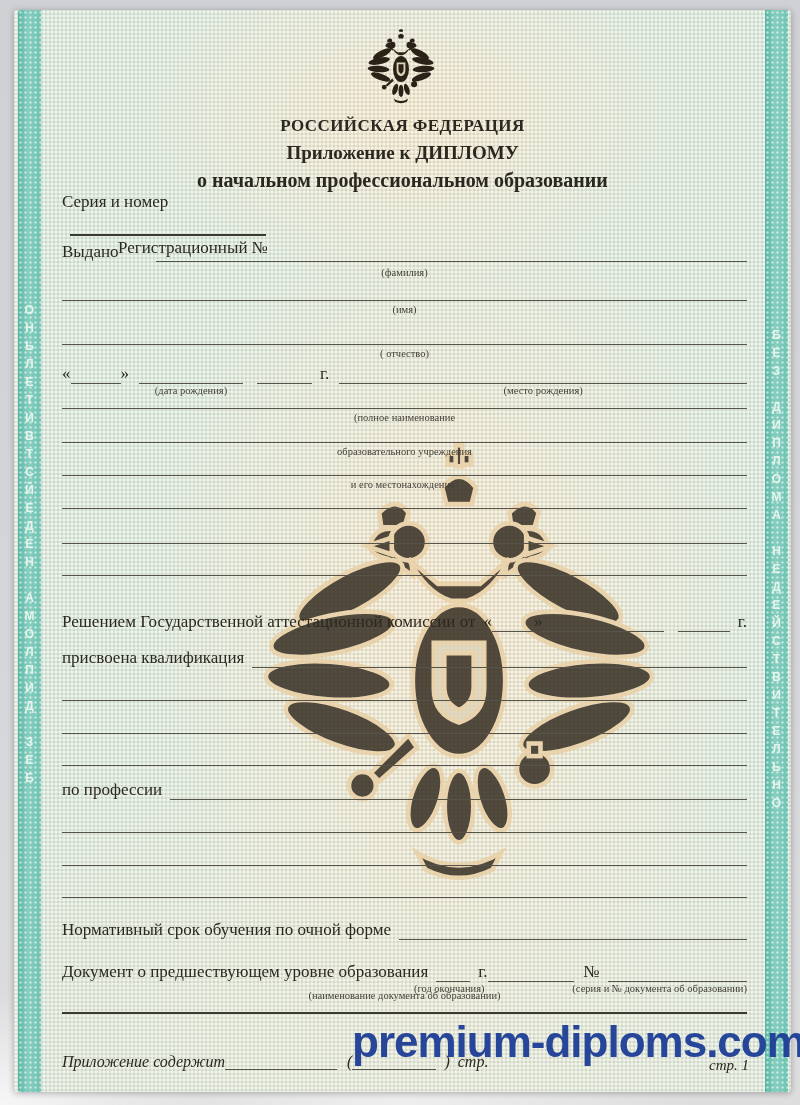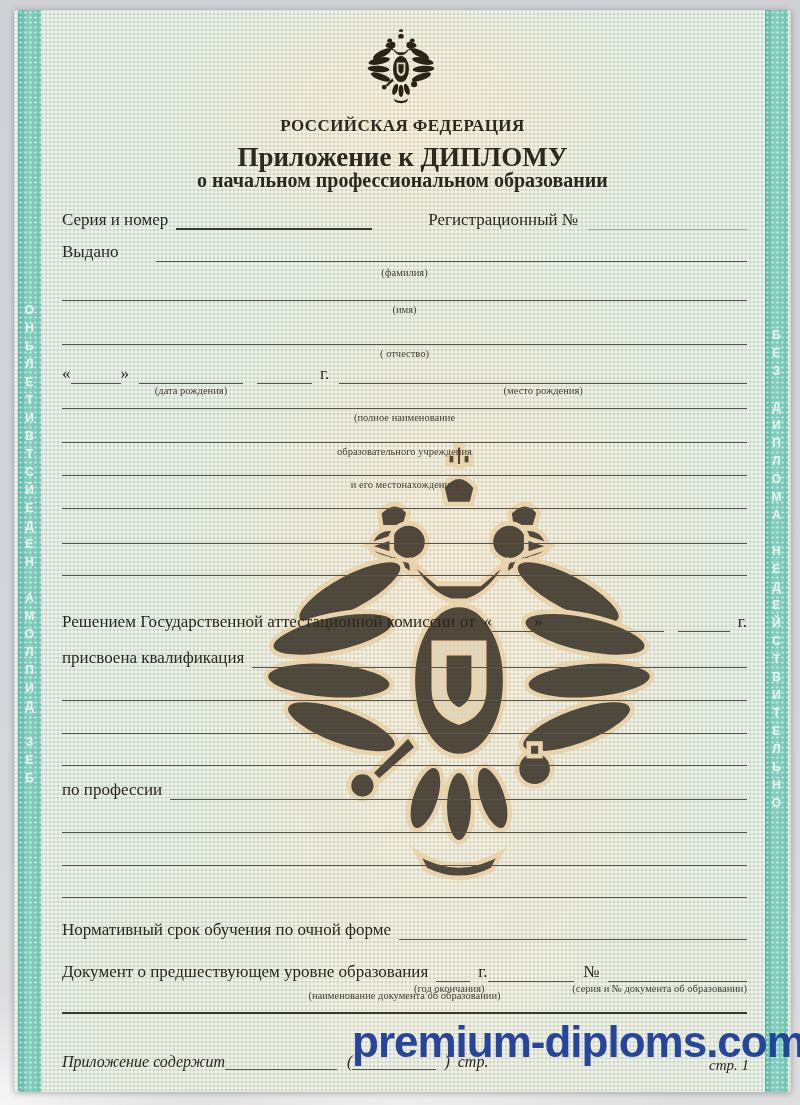--- a/index.html
+++ b/index.html
@@ -42,21 +42,21 @@
   .band-right .band-text { top:318px; }
 
   .content { position:absolute; inset:0; color:#2b2820; z-index:2; }
 
   .emblem { position:absolute; left:350px; top:19px; width:74px; height:80px; }
   .ghost-emblem { position:absolute; left:235px; top:378px; width:420px; height:585px;
     z-index:1; opacity:.8; }
 
   .center-text { position:absolute; left:0; width:777px; text-align:center; }
   .country  { top:106px; font-weight:700; font-size:17px; letter-spacing:.4px; }
-  .title    { top:132px; font-weight:700; font-size:27px; }
+  .title    { top:132px; font-weight:700; font-size:19px; }
   .subtitle { top:159px; font-weight:700; font-size:20px; }
 
   .frow { position:absolute; left:48px; right:44px; display:flex; align-items:flex-start; }
   .lbl { font-size:17px; line-height:24px; white-space:nowrap; }
   .ln { height:22px; border-bottom:1px solid #55534a; }
   .ln.bold  { border-bottom:2px solid #3a3930; }
   .ln.light { border-bottom:1px solid #9aa89c; }
   .fill { flex:1 1 auto; }
   .seg { position:relative; display:flex; flex-direction:column; }
   .seg .ln { width:100%; }
@@ -136,21 +136,21 @@
           <circle cx="68" cy="76" r="4.2"></circle>
             <rect x="66.6" y="70" width="2.8" height="3"></rect>
           <path d="M40 96 q10 6 20 0 l-2 4 q-8 4 -16 0 z"></path>
         </g>
       </svg>
 
       <div class="center-text country">РОССИЙСКАЯ ФЕДЕРАЦИЯ</div>
       <div class="center-text title">Приложение к ДИПЛОМУ</div>
       <div class="center-text subtitle">о начальном профессиональном образовании</div>
 
-      <div class="frow" style="top:198px;">
+      <div class="frow" style="top:180px;flex-direction:column;">
         <span class="lbl">Серия и номер</span>
         <span class="ln bold gap8" style="width:196px;"></span>
         <span class="lbl gap62">Регистрационный №</span>
         <span class="ln light fill gap10"></span>
       </div>
 
       <div class="frow" style="top:230px;gap:29px;">
         <span class="lbl">Выдано</span>
         <span class="ln fill gap8" style="border-bottom-width:1.5px;"></span>
       </div>

